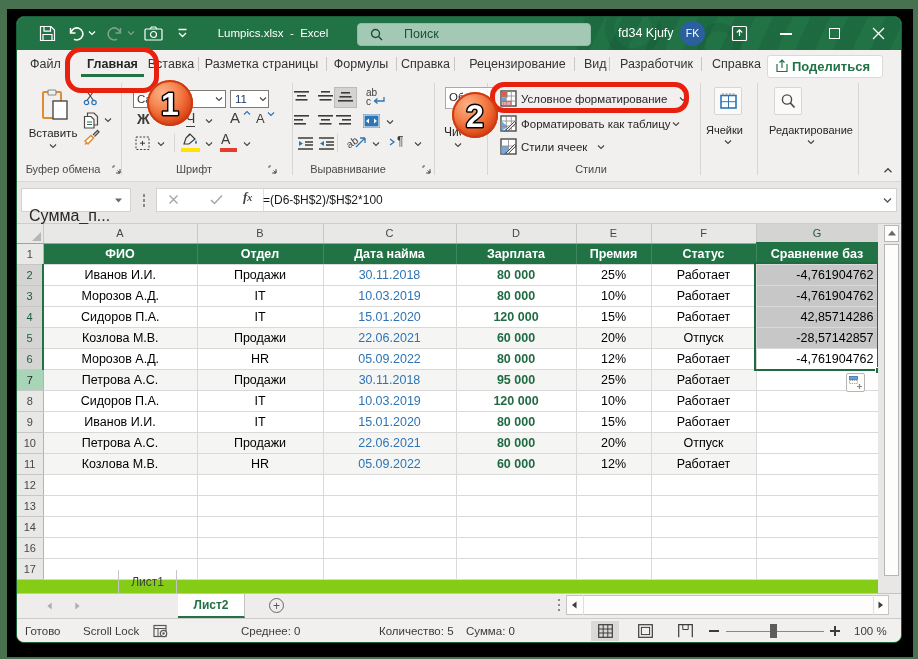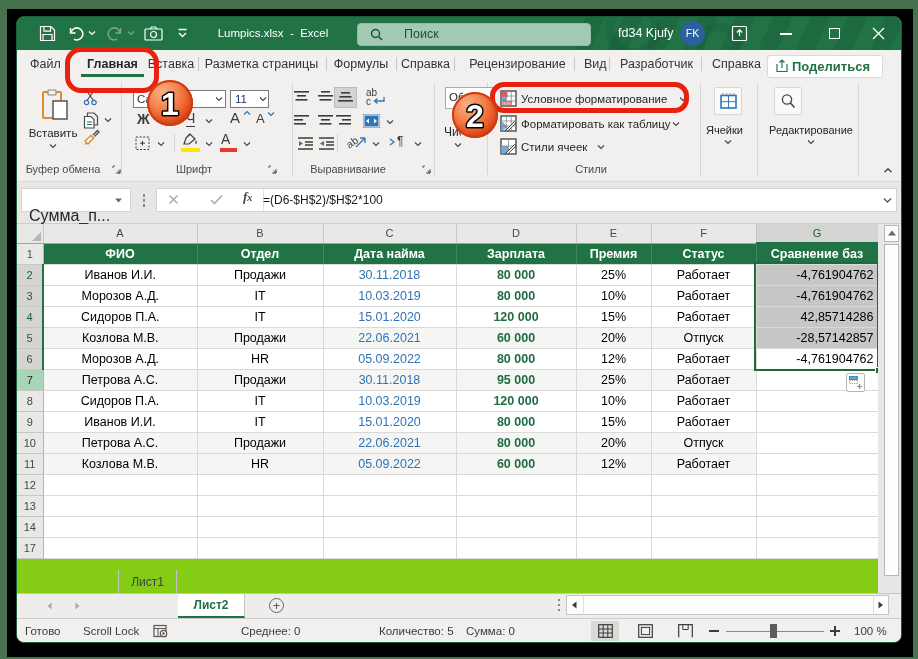--- a/index.html
+++ b/index.html
@@ -523,20 +523,30 @@
           <td class="rh">14</td>
           <td class="c"></td>
           <td class="c"></td>
           <td class="c"></td>
           <td class="c"></td>
           <td class="c"></td>
           <td class="c"></td>
           <td class="c"></td>
         </tr>
 <tr style="height:21px">
+          <td class="rh">16</td>
+          <td class="c"></td>
+          <td class="c"></td>
+          <td class="c"></td>
+          <td class="c"></td>
+          <td class="c"></td>
+          <td class="c"></td>
+          <td class="c"></td>
+        </tr>
+<tr style="height:21px">
           <td class="rh">17</td>
           <td class="c"></td>
           <td class="c"></td>
           <td class="c"></td>
           <td class="c"></td>
           <td class="c"></td>
           <td class="c"></td>
           <td class="c"></td>
         </tr>
 </tbody>

